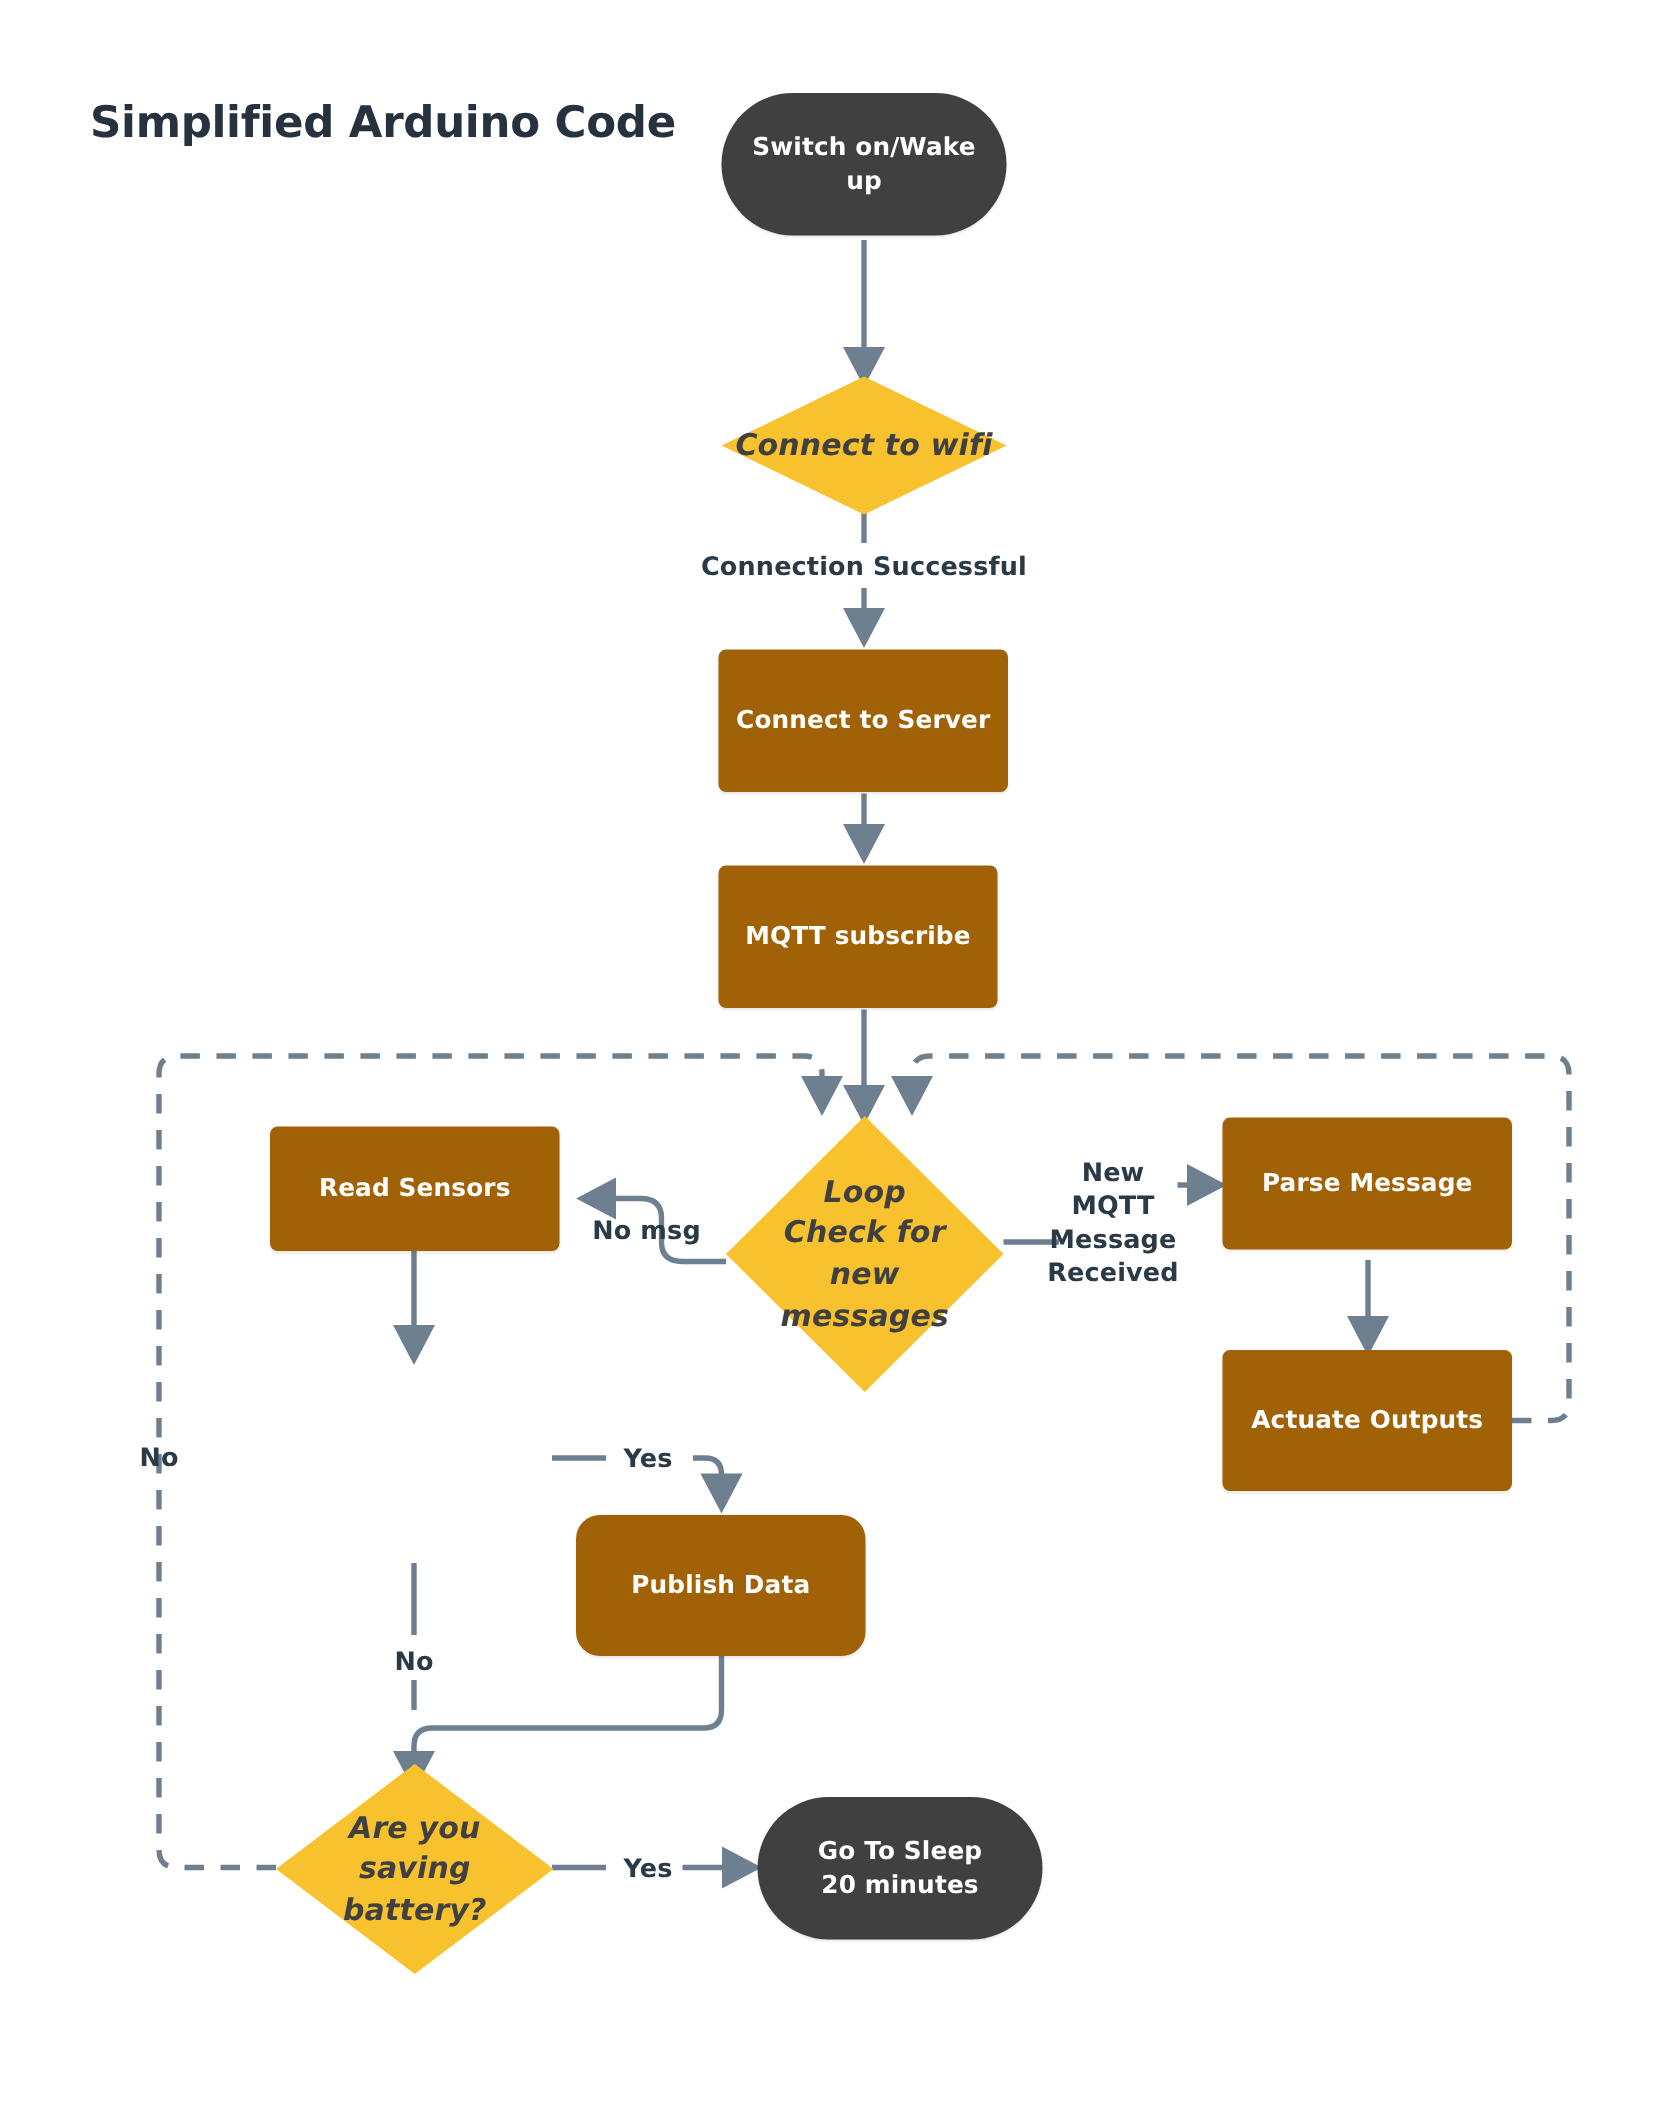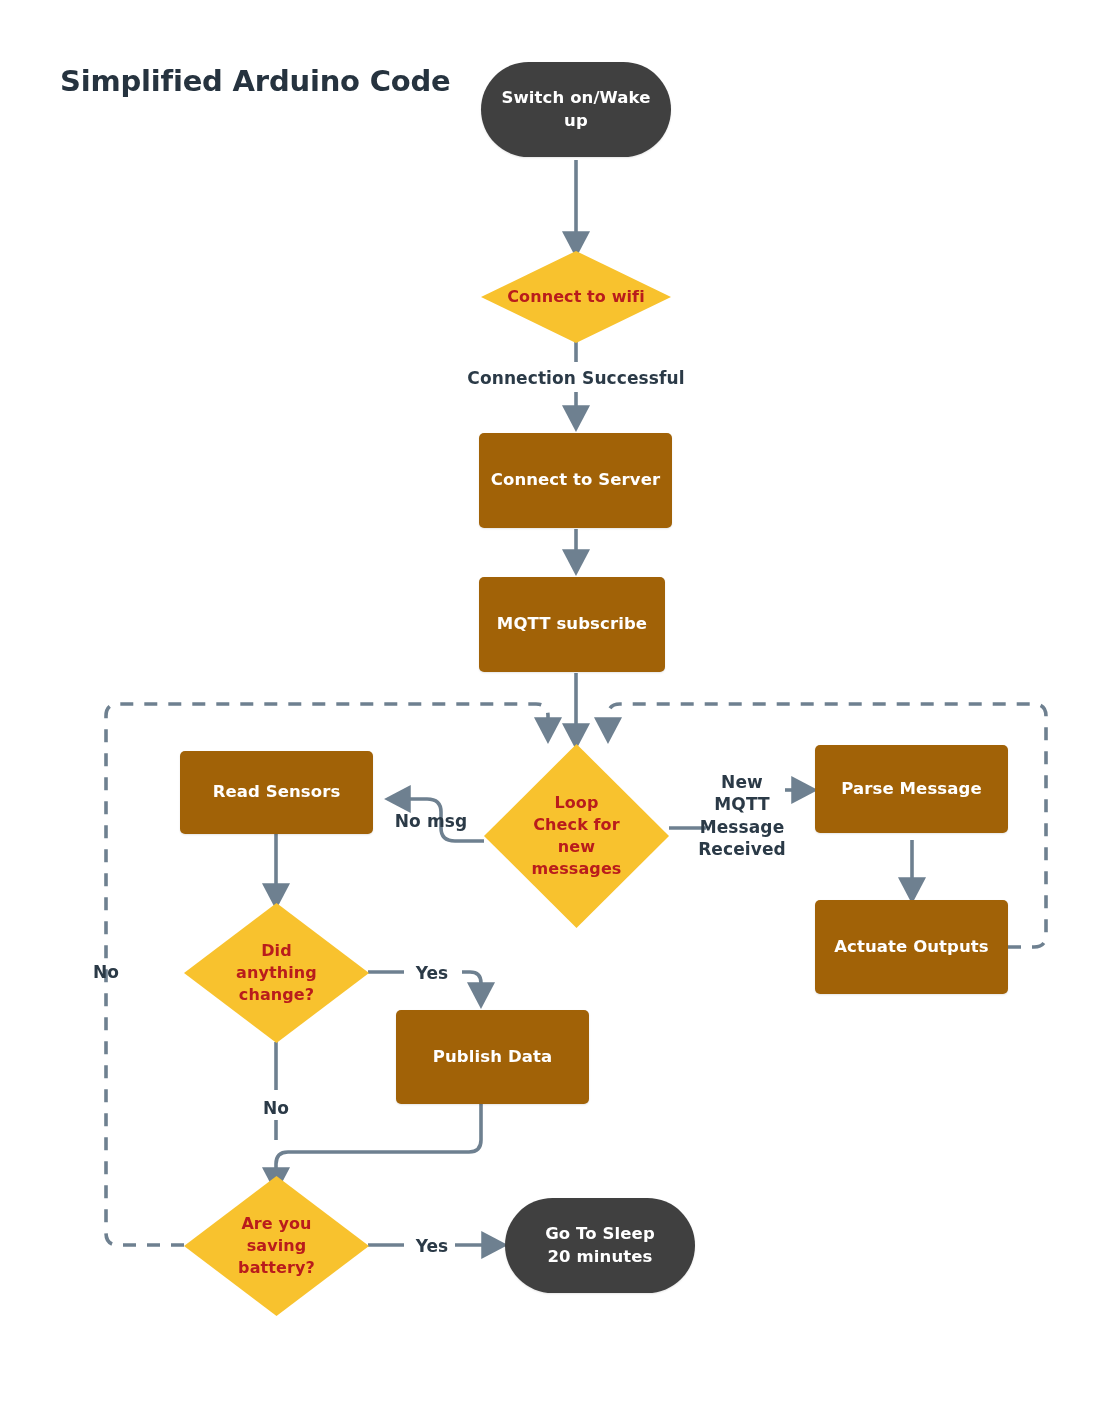--- a/index.html
+++ b/index.html
@@ -54,25 +54,26 @@
   .term {
     background: #404040;
     color: #ffffff;
     font-size: 16.5px;
     font-weight: 700;
     letter-spacing: .1px;
     box-shadow: 0 1px 2px rgba(0,0,0,.10);
   }
   
   .dec {
-    color: #b91c1c;
-    font-size: 16px;
+    color: #404040;
+    font-size: 20px;
     font-weight: 600;
     letter-spacing: .1px;
     background: transparent;
+    font-style: italic;
   }
   .dec .shape {
     position: absolute;
     left: 0; top: 0;
     width: 100%;
     height: 100%;
     background: #F8C22E;
     -webkit-clip-path: polygon(50% 0, 100% 50%, 50% 100%, 0 50%);
     clip-path: polygon(50% 0, 100% 50%, 50% 100%, 0 50%);
     z-index: 1;
@@ -177,28 +178,22 @@
     <span class="txt">Loop
 Check for
 new
 messages</span>
   </div>
 
   <div class="node proc" style="left:180px; top:751px; width:193px; height:83px;">
     <span class="txt">Read Sensors</span>
   </div>
 
-  <div class="node dec" style="left:184px; top:903px; width:185px; height:140px;">
-    <span class="shape"></span>
-    <span class="txt">Did
-anything
-change?</span>
-  </div>
-
-  <div class="node proc" style="left:396px; top:1010px; width:193px; height:94px;">
+
+  <div class="node proc" style="left:384px; top:1010px; width:193px; height:94px;border-radius:16px;">
     <span class="txt">Publish Data</span>
   </div>
 
   <div class="node dec" style="left:184px; top:1176px; width:185px; height:140px;">
     <span class="shape"></span>
     <span class="txt">Are you
 saving
 battery?</span>
   </div>
 

